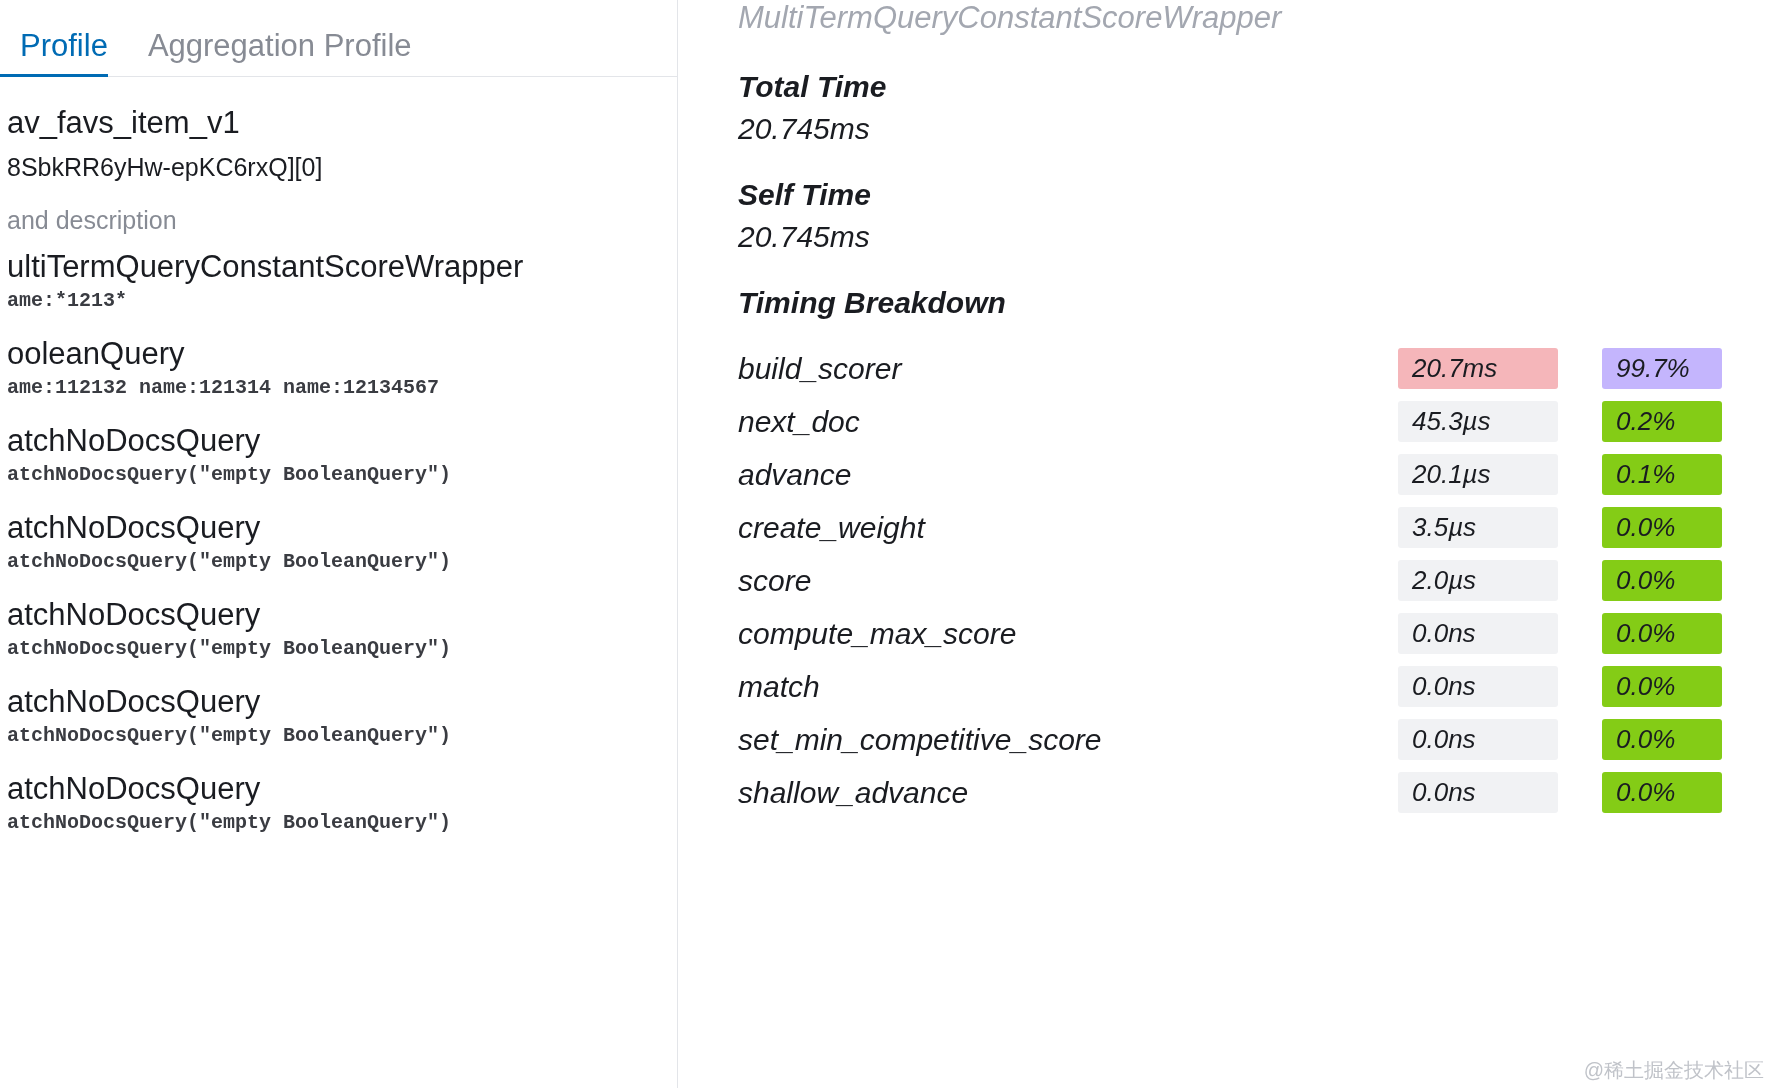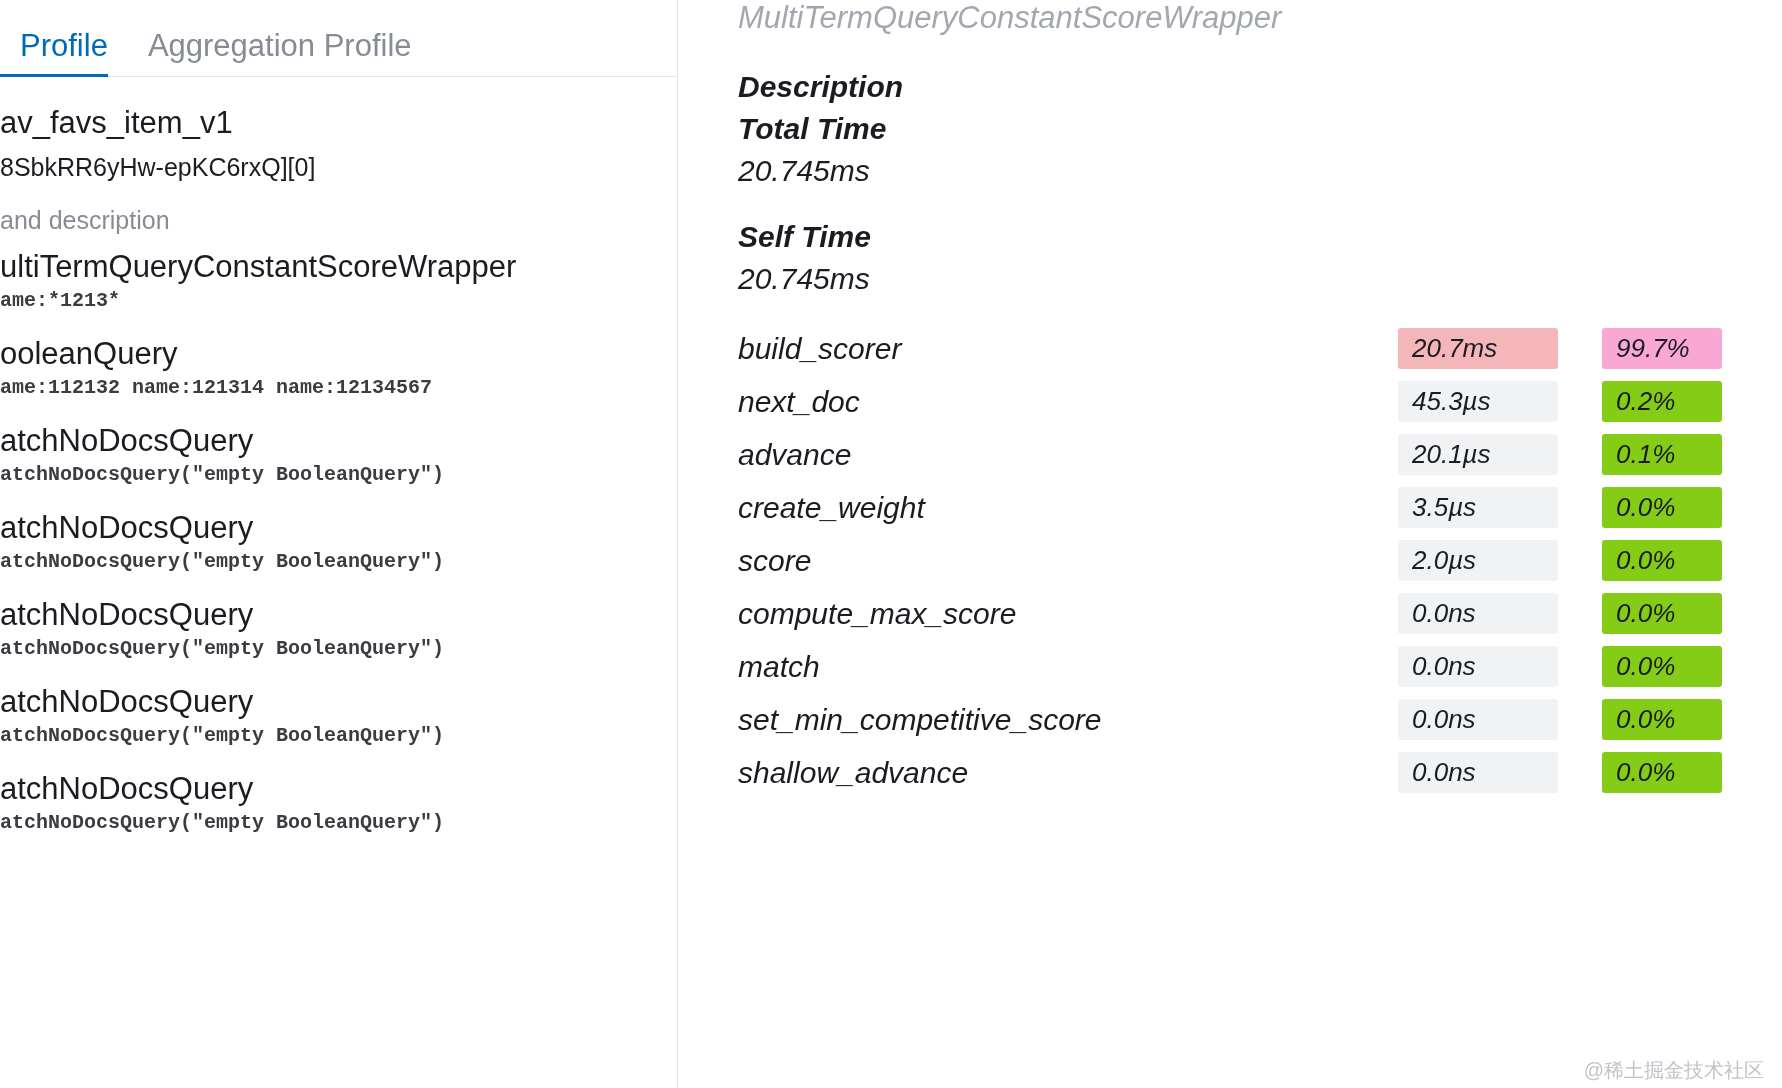--- a/index.html
+++ b/index.html
@@ -50,21 +50,21 @@
       left: 0;
       right: 20px;
       height: 3px;
       background: #006bb4;
     }
     .tab.inactive {
       color: #878b94;
     }
     .left-content {
       padding-top: 28px;
-      padding-left: 0;
+      padding-left: 7px;
     }
     .index-name {
       font-size: 31px;
       font-weight: 400;
       color: #1a1c21;
       margin-bottom: 12px;
     }
     .shard-id {
       font-size: 25px;
       font-weight: 400;
@@ -153,21 +153,21 @@
       font-weight: 400;
       padding: 5px 14px;
       border-radius: 3px;
       background: #84cc16;
       color: #1a1c21;
     }
     .breakdown-time.hot {
       background: #f5b6ba;
     }
     .breakdown-pct.hot {
-      background: #f9a8d4;
+      background: #c4b5fd;
     }
     .watermark {
       position: absolute;
       bottom: 4px;
       right: 18px;
       font-size: 20px;
       color: #c0c3c9;
     }
   </style>
 </head>
@@ -212,28 +212,28 @@
             <div class="query-type">atchNoDocsQuery</div>
             <div class="query-desc">atchNoDocsQuery("empty BooleanQuery")</div>
           </div>
         </div>
     </div>
   </div>
 
   <div class="right-panel">
     <div class="detail-top">MultiTermQueryConstantScoreWrapper</div>
 
-    <div class="section-label">Description</div>
 
     <div class="section-label">Total Time</div>
     <div class="section-value">20.745ms</div>
 
     <div class="section-label">Self Time</div>
     <div class="section-value">20.745ms</div>
 
+    <div class="breakdown-label">Timing Breakdown</div>
     <div id="breakdown-list">
         <div class="breakdown-row">
           <div class="breakdown-name">build_scorer</div>
           <div class="breakdown-time hot">20.7ms</div>
           <div class="breakdown-pct hot">99.7%</div>
         </div>
         <div class="breakdown-row">
           <div class="breakdown-name">next_doc</div>
           <div class="breakdown-time">45.3µs</div>
           <div class="breakdown-pct">0.2%</div>

